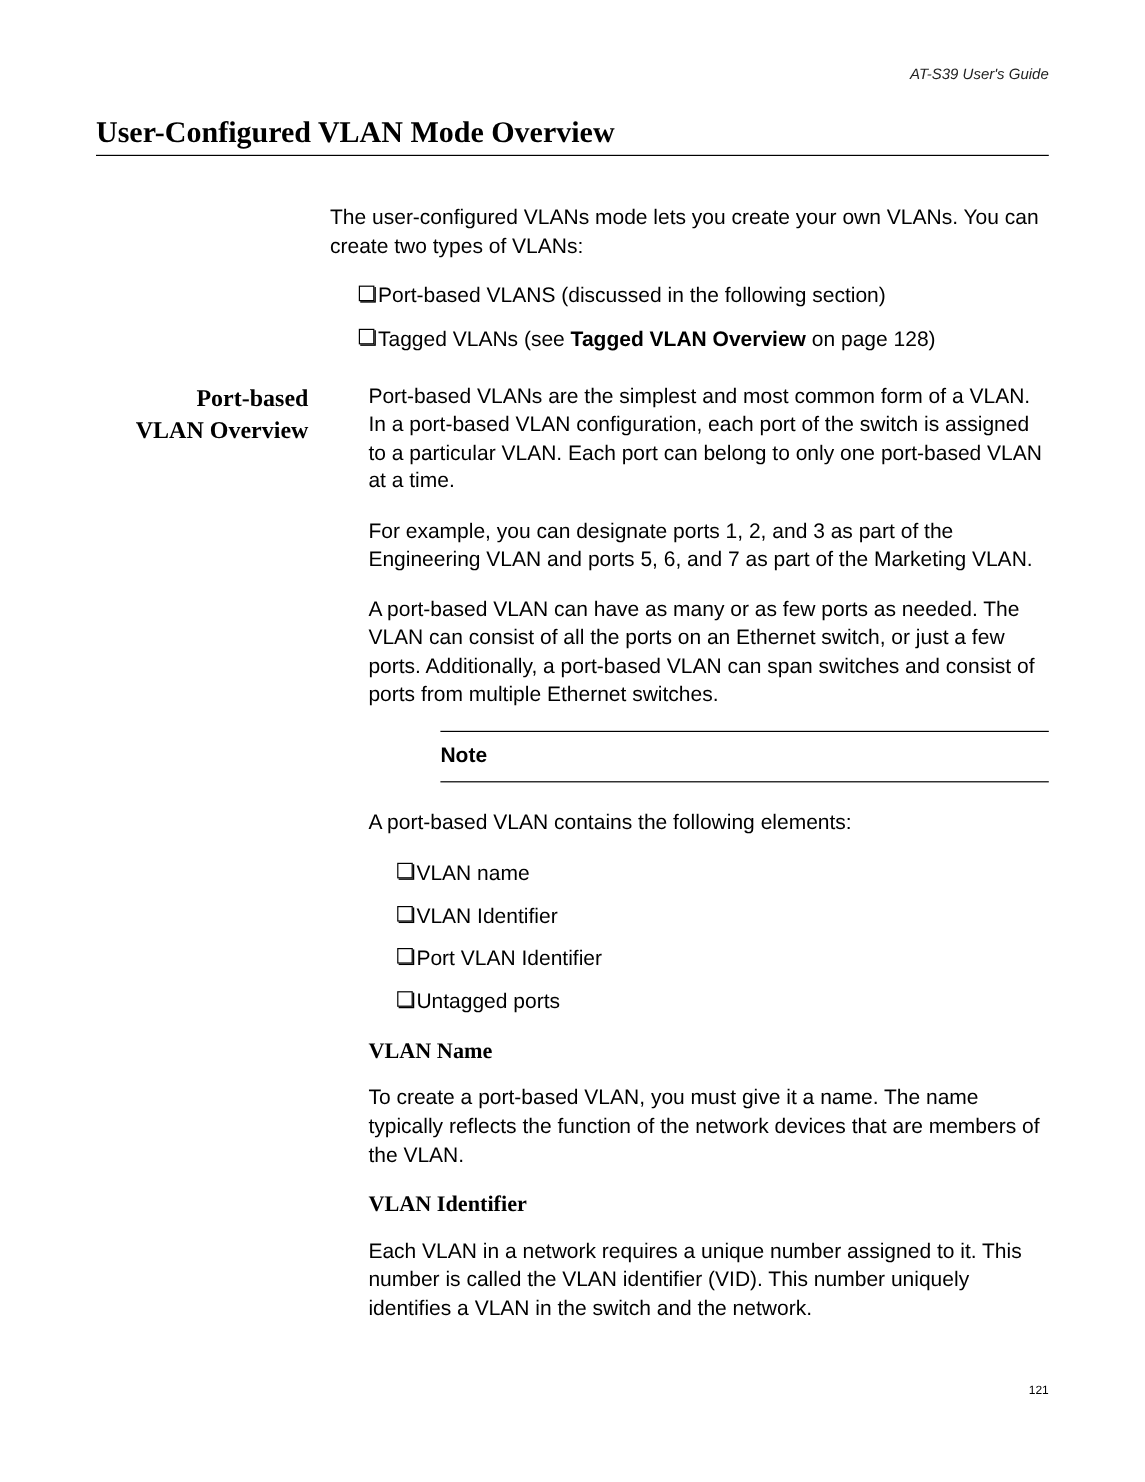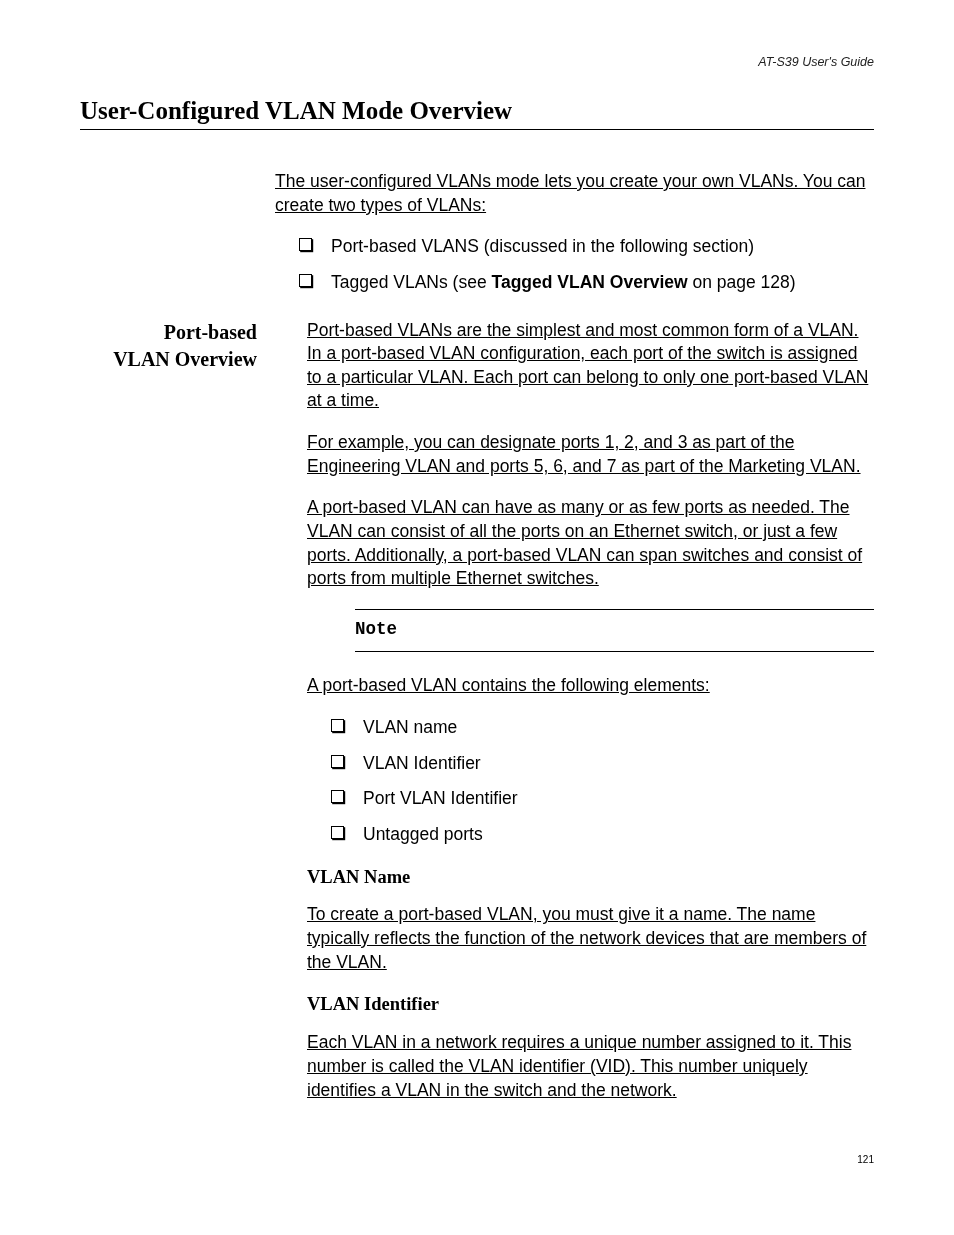--- a/index.html
+++ b/index.html
@@ -49,49 +49,48 @@
     font-family: Georgia, "Times New Roman", serif;
     font-weight: bold;
     font-size: 20px;
     line-height: 1.35;
   }
   .body-col {
     flex: 1;
     font-size: 17.5px;
     line-height: 1.35;
   }
-  .body-col p { margin: 0 4px 18px 0; text-decoration: underline; }
+  .body-col p { margin: 0 4px 18px 0; }
   .bullet-list {
     list-style: none;
     padding: 0;
     margin: 0 0 18px 24px;
   }
   .bullet-list li {
     position: relative;
-    padding-left: 32px;
+    padding-left: 16px;
     margin-bottom: 12px;
   }
   .bullet-list li:last-child { margin-bottom: 0; }
   .bullet-box {
     position: absolute;
     left: 0;
     top: 3px;
     width: 13px;
     height: 13px;
     border: 1.5px solid #000;
     box-sizing: border-box;
     box-shadow: 1.2px 1.2px 0 0 #000;
     background: #fff;
   }
   .note-box {
     border-top: 1px solid #000;
     border-bottom: 1px solid #000;
-    margin: 4px 0 22px 48px;
+    margin: 4px 0 22px 60px;
     padding: 8px 0 10px 0;
-    font-family: Liberation Mono, monospace;
   }
   .note-box .note-label {
     font-weight: bold;
   }
   .sub-head {
     font-family: Georgia, "Times New Roman", serif;
     font-weight: bold;
     font-size: 18.5px;
     margin: 8px 0 14px 0;
   }

